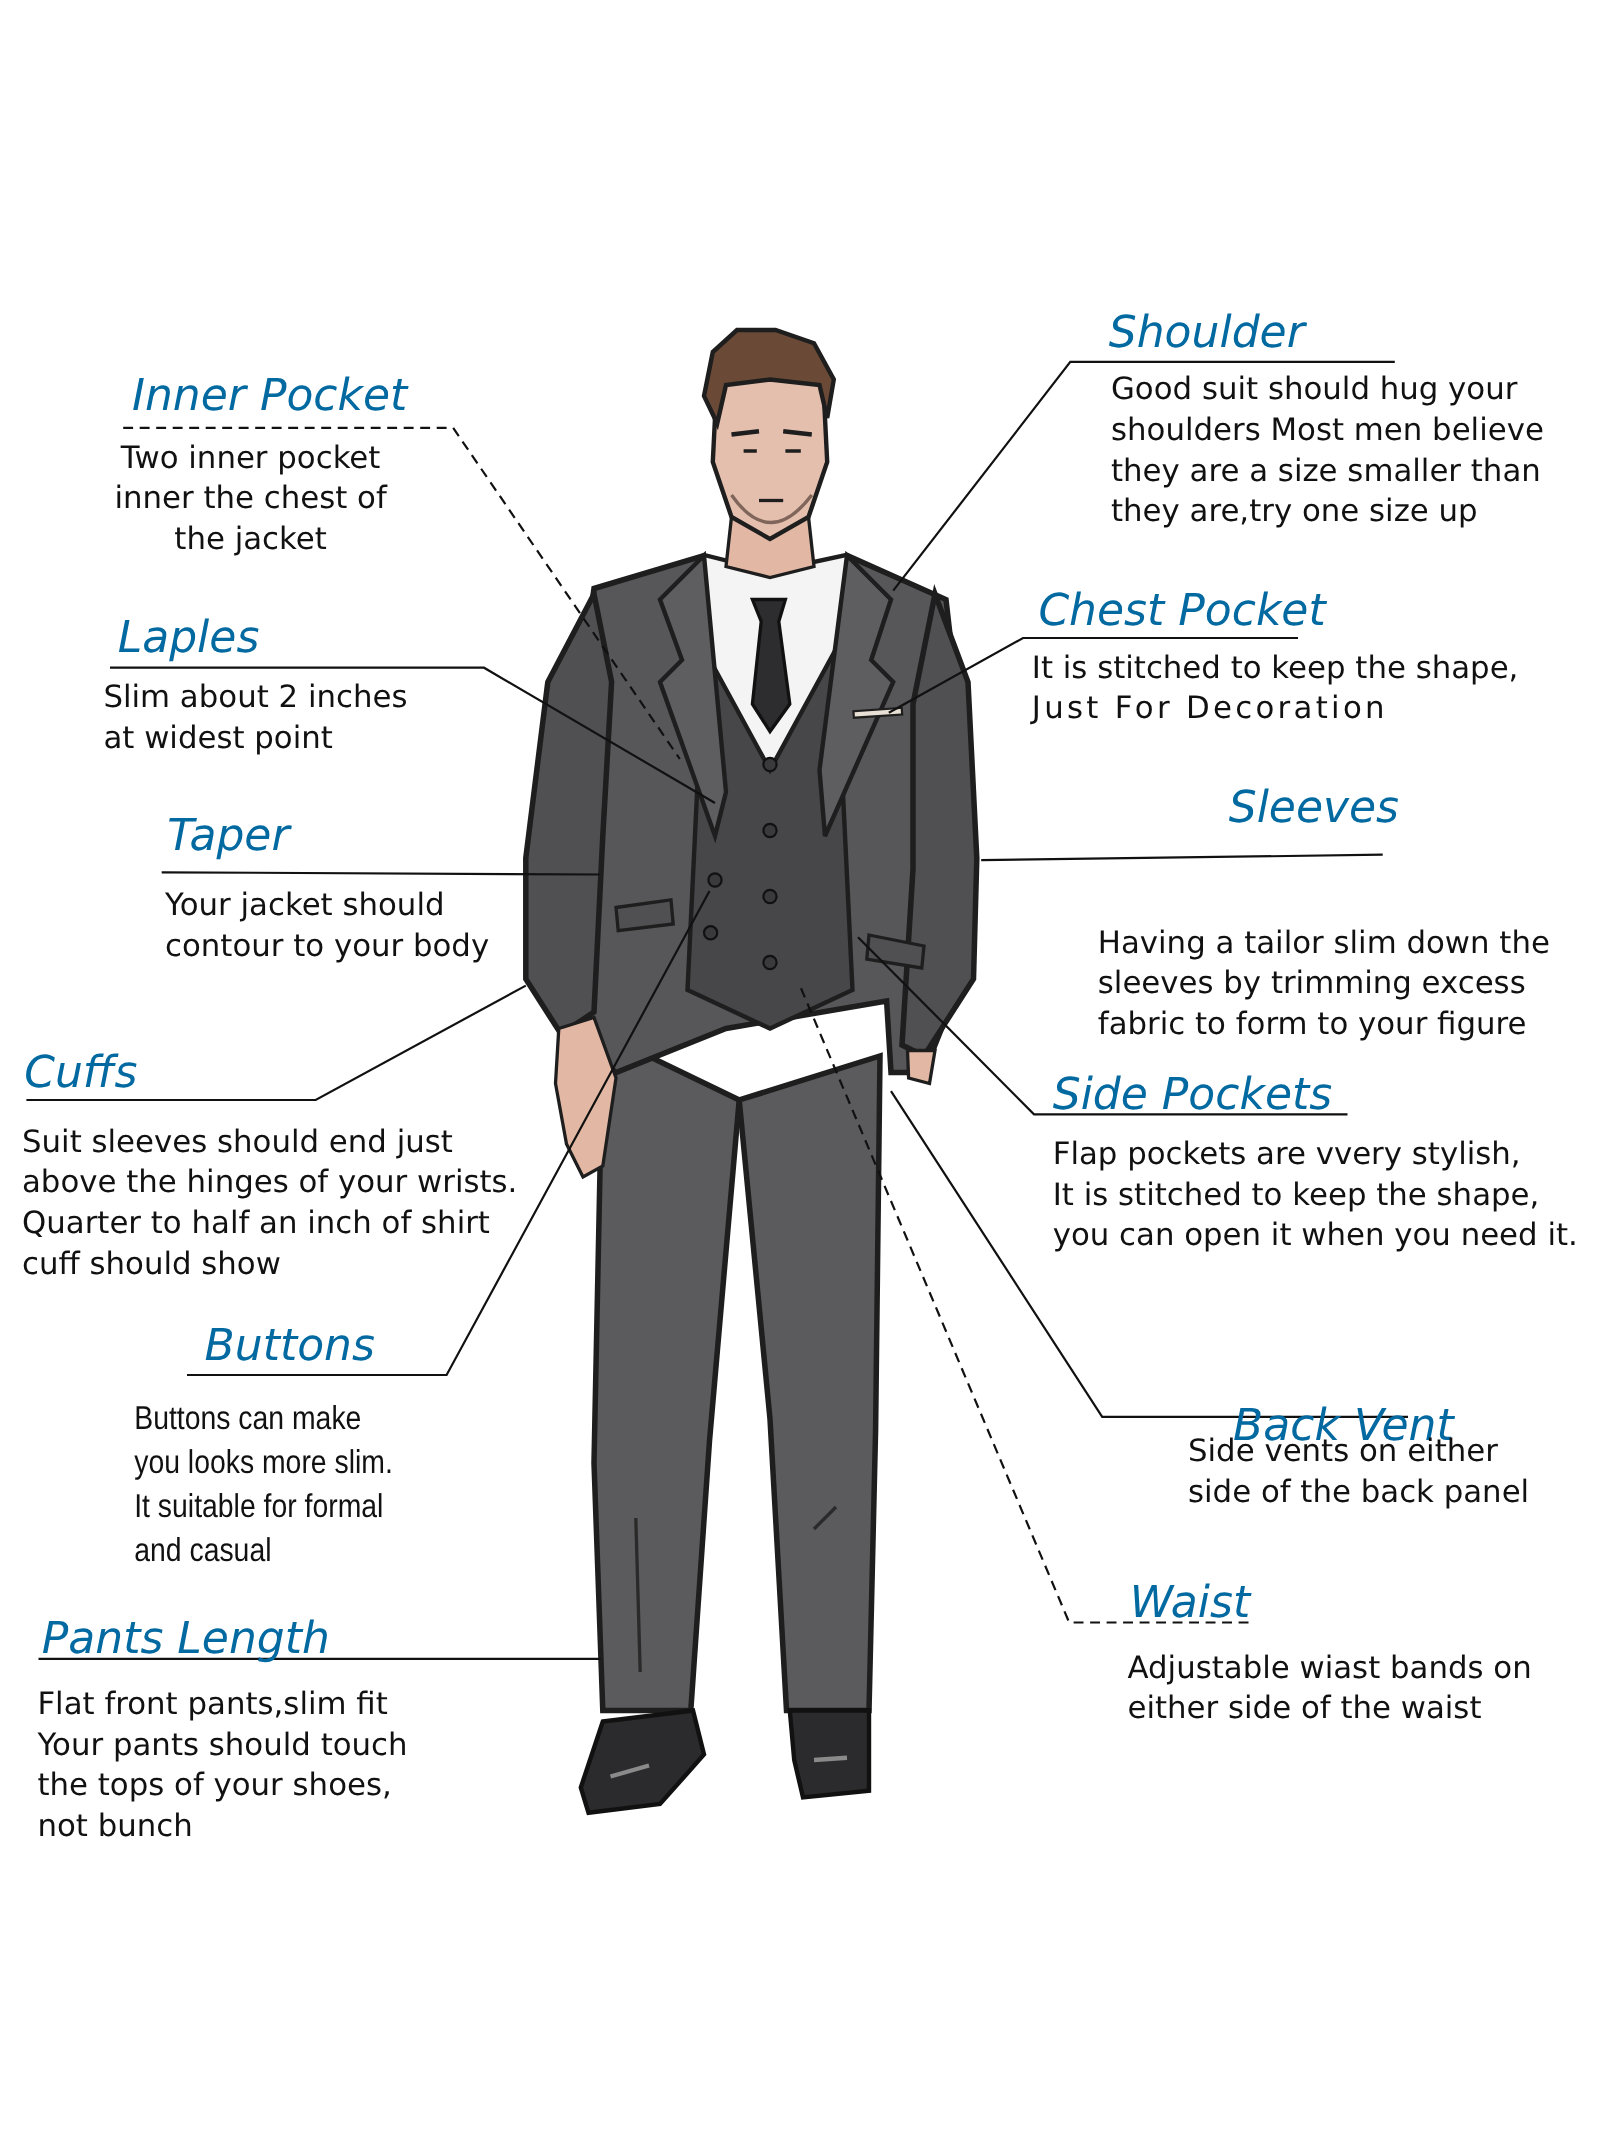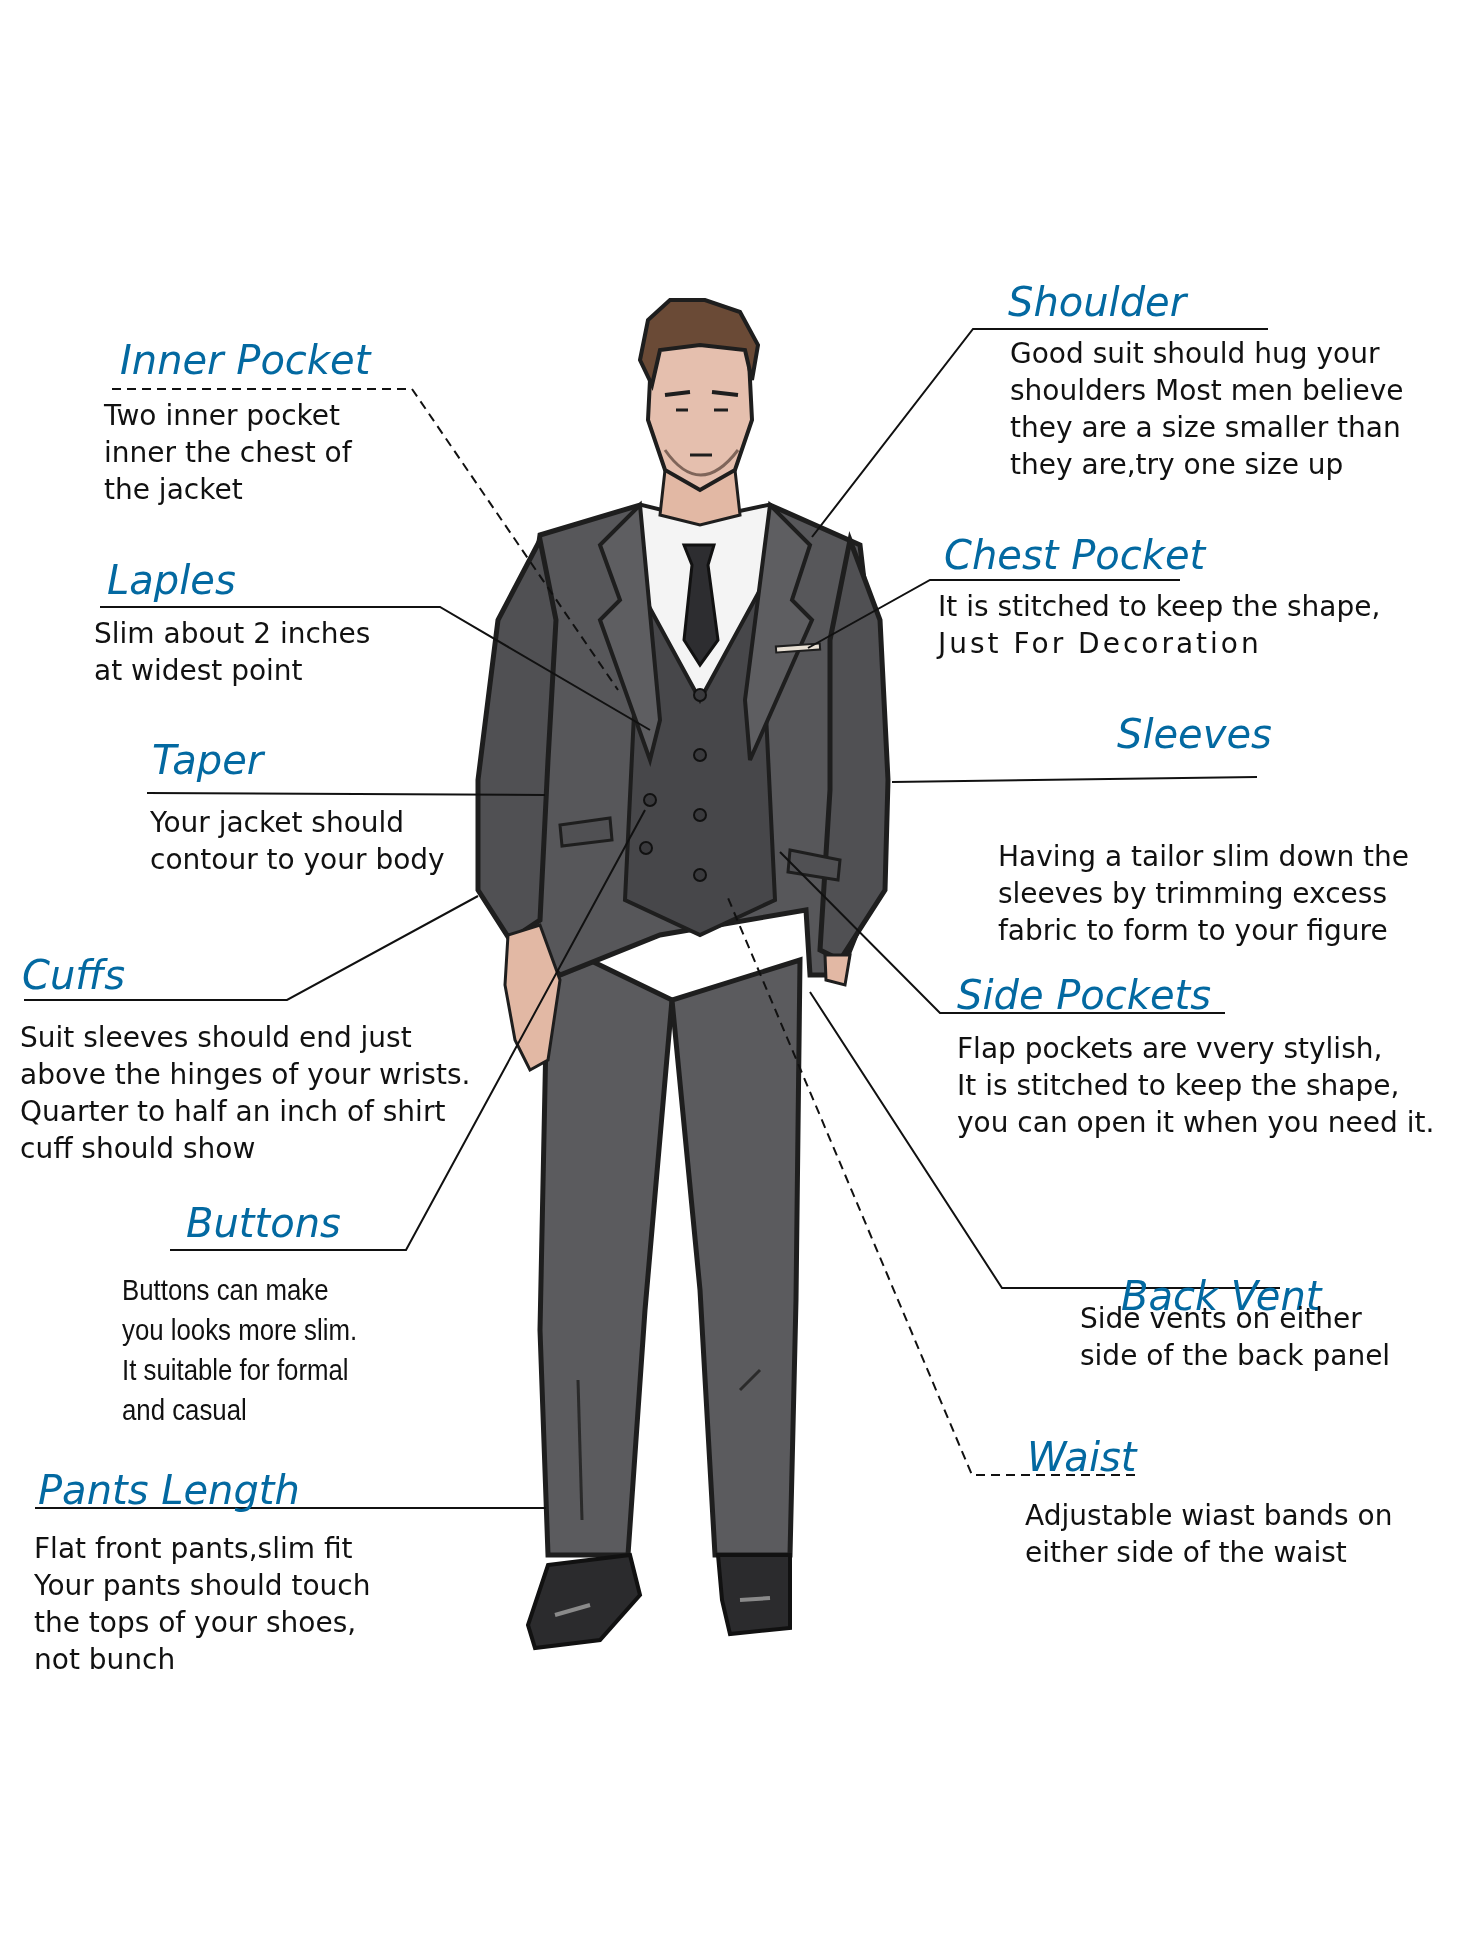--- a/index.html
+++ b/index.html
@@ -87,21 +87,21 @@
 
     <polyline points="1225,1013 940,1013 780,852"></polyline>
 
     <polyline points="1280,1288 1002,1288 810,992"></polyline>
 
     <polyline points="1135,1475 972,1475 728,898" stroke-dasharray="9,6"></polyline>
   </g>
 </svg>
 
 <div class="title" style="left:120px;top:340px;">Inner Pocket</div>
-<div class="desc" style="left:104px;top:397px;"><span>Two inner pocket</span>
+<div class="desc" style="left:104px;top:397px;text-align:center;"><span>Two inner pocket</span>
 <span>inner the chest of</span>
 <span>the jacket</span></div>
 
 <div class="title" style="left:107px;top:560px;">Laples</div>
 <div class="desc" style="left:94px;top:615px;"><span>Slim about 2 inches</span>
 <span>at widest point</span></div>
 
 <div class="title" style="left:152px;top:740px;">Taper</div>
 <div class="desc" style="left:150px;top:804px;"><span>Your jacket should</span>
 <span>contour to your body</span></div>

